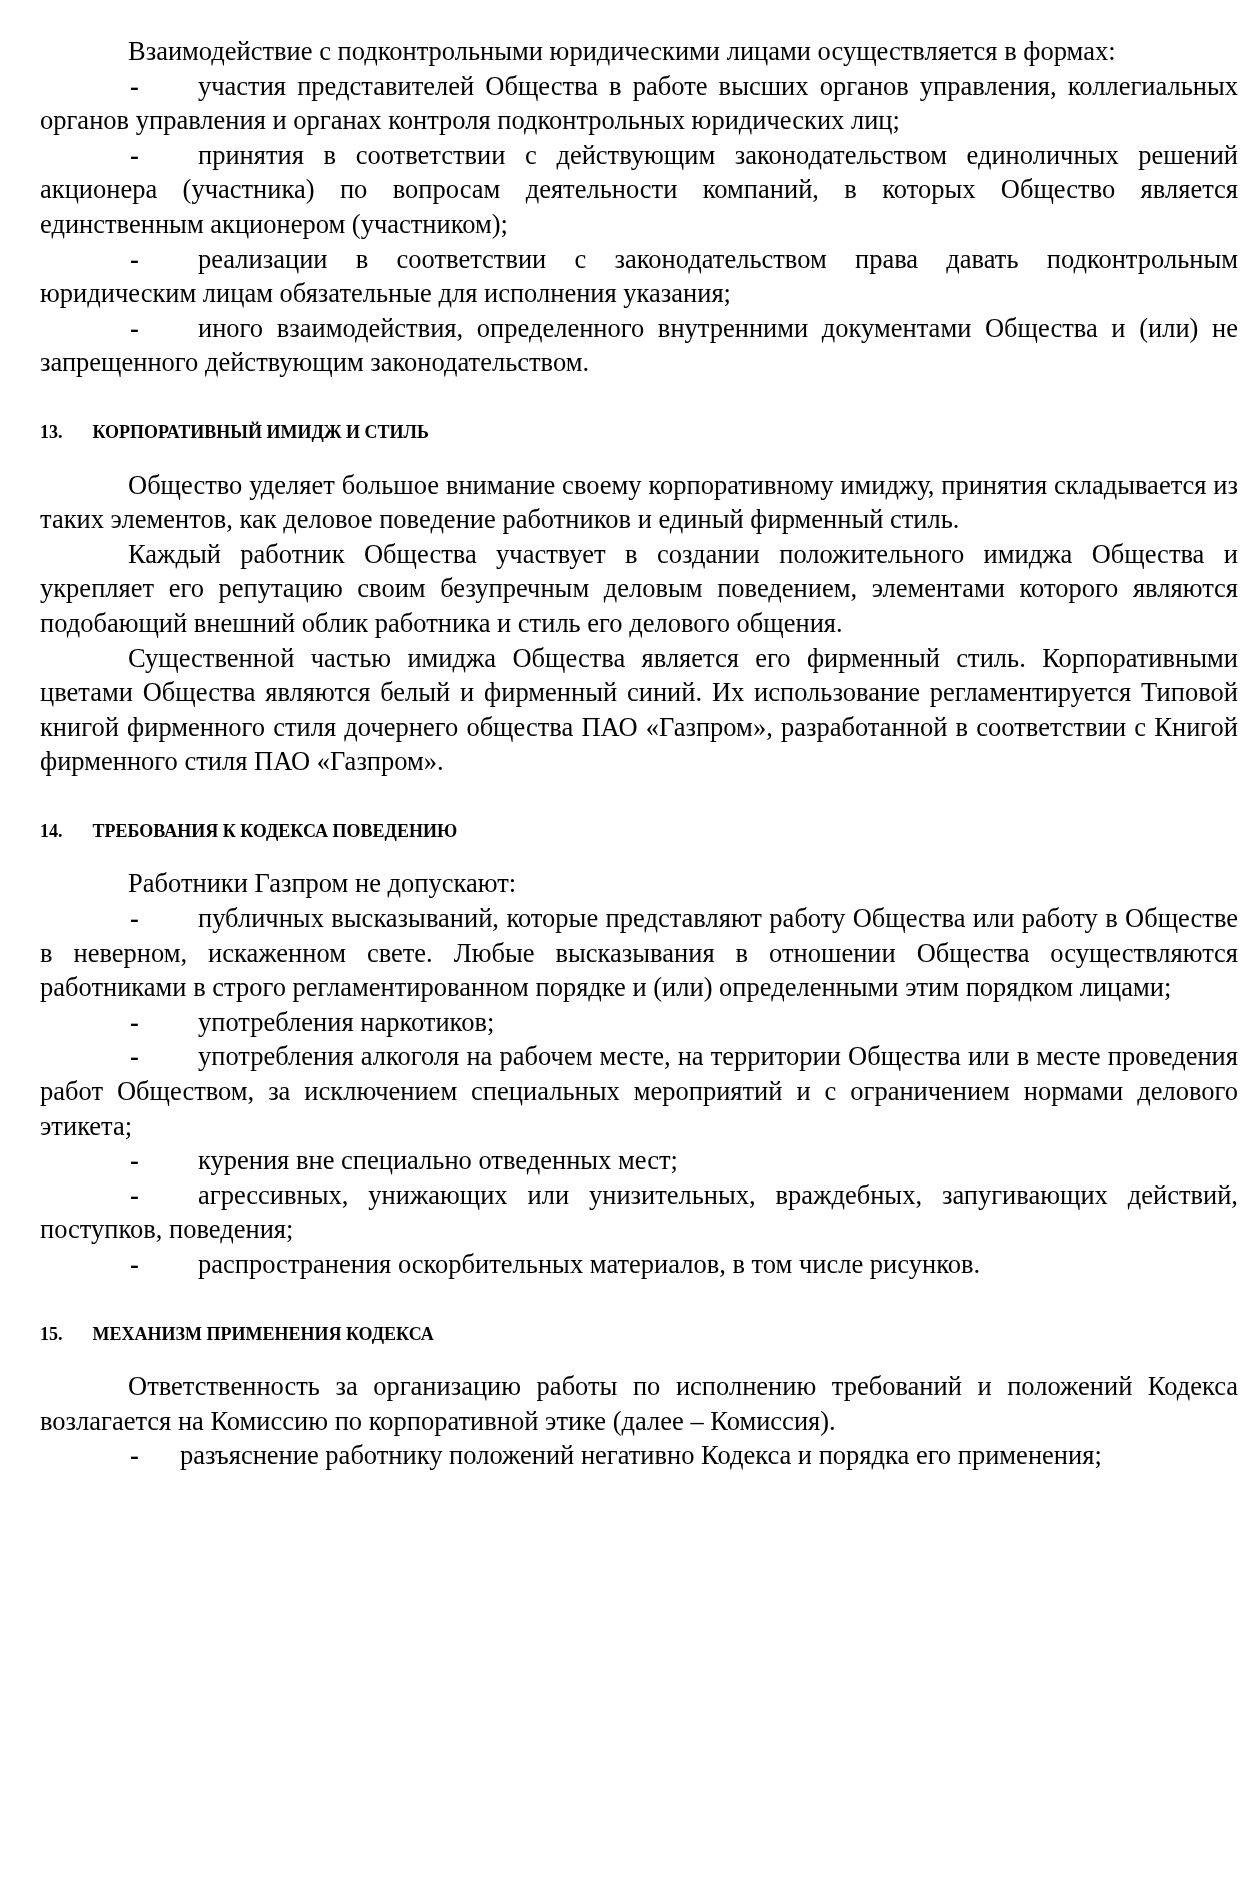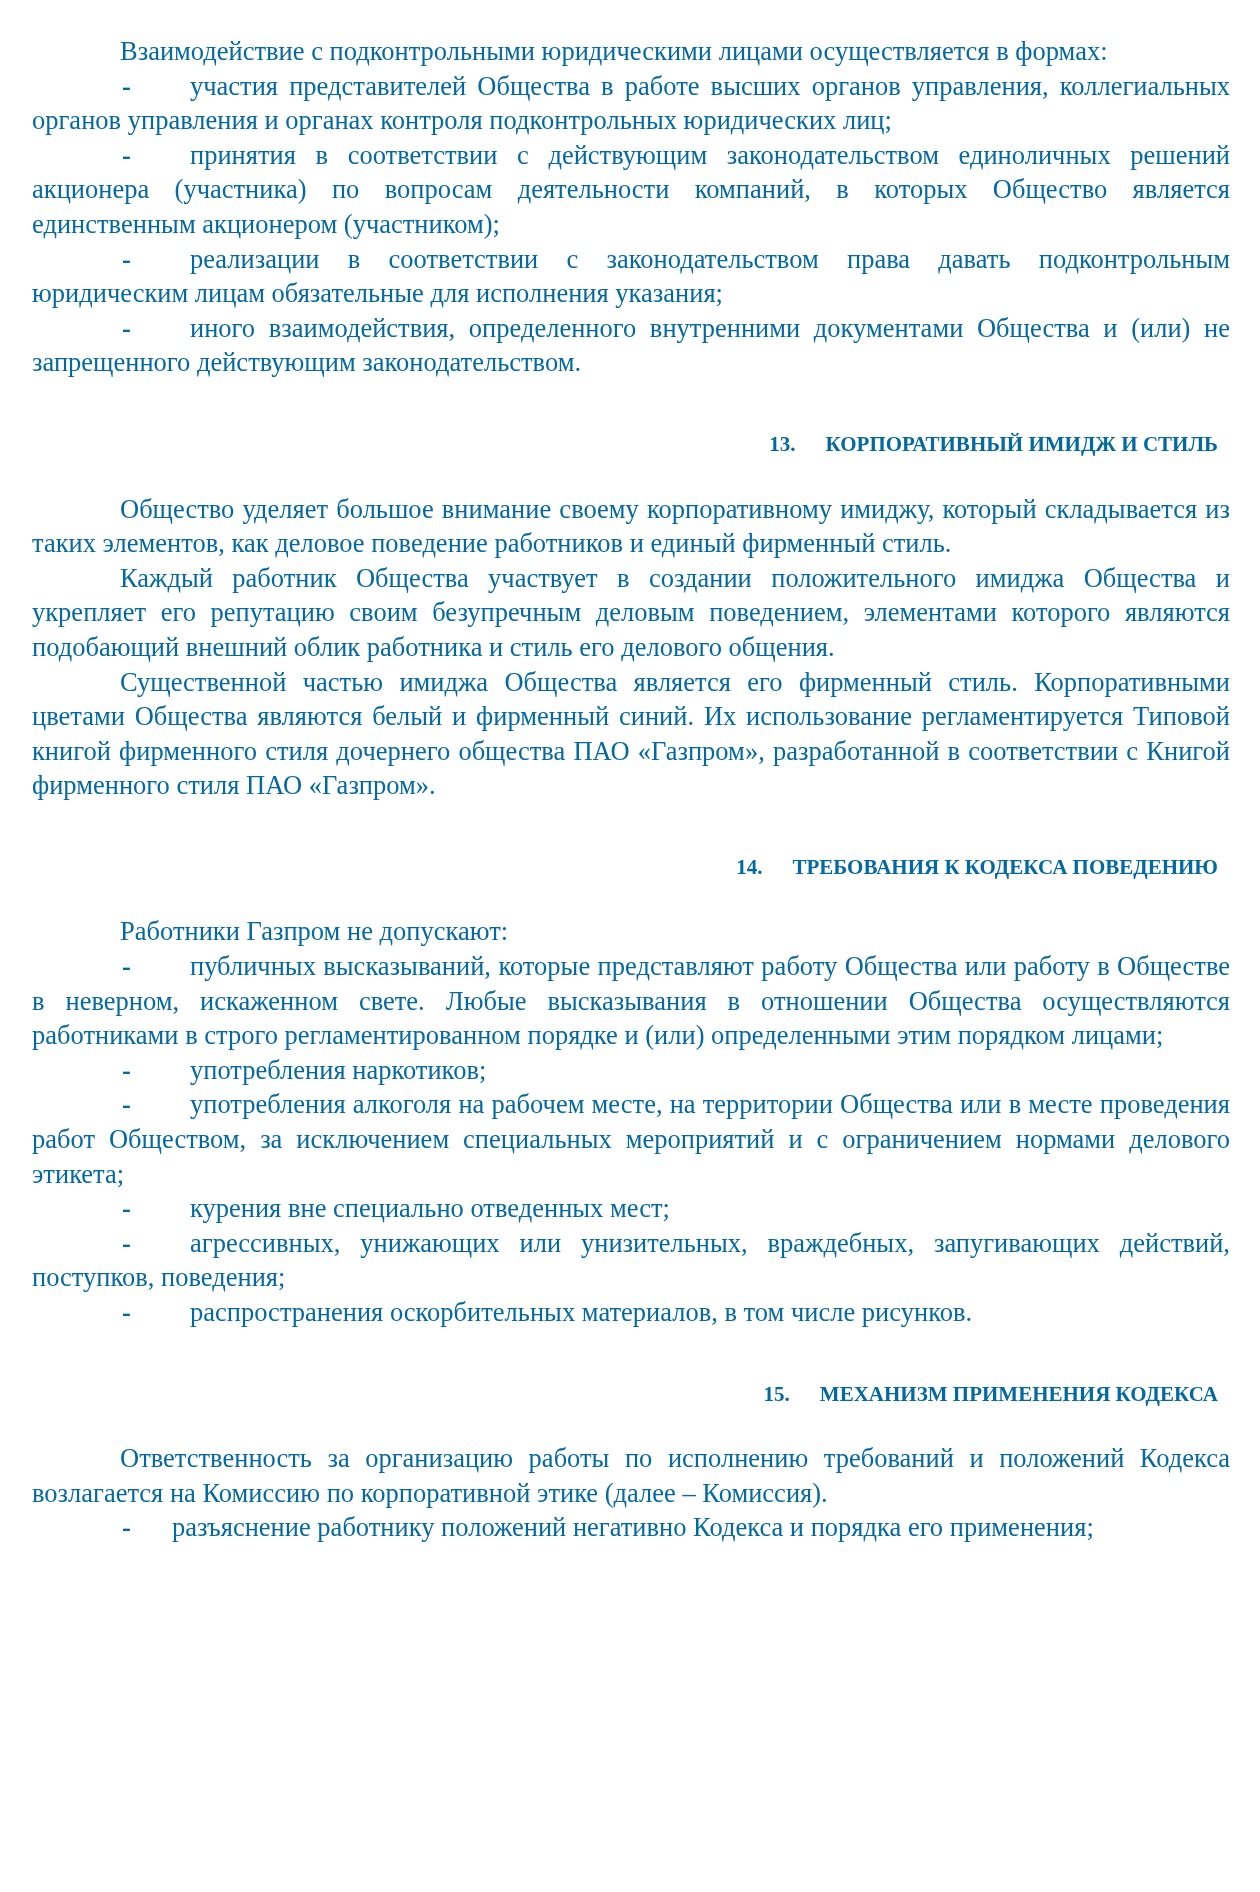--- a/index.html
+++ b/index.html
@@ -1,52 +1,52 @@
 <!DOCTYPE html>
 <html><head>
 <meta charset="utf-8">
 <style>
   html, body { margin: 0; padding: 0; background: #ffffff; }
   body { width: 1260px; height: 1892px; overflow: hidden; position: relative; }
   .page {
-    position: absolute; left: 32px; top: 34px; width: 1198px;
+    position: absolute; left: 40px; top: 34px; width: 1198px;
     font-family: "Liberation Serif", "DejaVu Serif", serif;
-    font-size: 26.5px; line-height: 34.6px; color: #0369a1;
+    font-size: 26.5px; line-height: 34.6px; color: #000000;
   }
   p { margin: 0; text-align: justify; }
   .para { text-indent: 88px; }
   .bullet { position: relative; text-indent: 158px; }
   .bullet .dash {
     position: absolute; left: 90px; top: 0; text-indent: 0; font-weight: bold;
   }
   .bullet.narrow { text-indent: 140px; }
   .bullet.narrow .dash { left: 90px; }
   .heading {
-    text-align: right; font-weight: bold; margin: 12px;
-    font-size: 21px; line-height: 34.6px;
+    text-align: left; font-weight: bold; margin: 0;
+    font-size: 18px; line-height: 34.6px;
   }
   .heading .num { margin-right: 30px; }
   .gap-before-h { height: 35px; }
   .gap-after-h { height: 18px; }
 </style>
 </head>
 <body>
 
 <div class="page">
 
   <p class="para">Взаимодействие с подконтрольными юридическими лицами осуществляется в формах:</p>
   <p class="bullet"><span class="dash">-</span><span>участия представителей Общества в работе высших органов управления, коллегиальных органов управления и органах контроля подконтрольных юридических лиц;</span></p>
   <p class="bullet"><span class="dash">-</span><span>принятия в соответствии с действующим законодательством единоличных решений акционера (участника) по вопросам деятельности компаний, в которых Общество является единственным акционером (участником);</span></p>
   <p class="bullet"><span class="dash">-</span><span>реализации в соответствии с законодательством права давать подконтрольным юридическим лицам обязательные для исполнения указания;</span></p>
   <p class="bullet"><span class="dash">-</span><span>иного взаимодействия, определенного внутренними документами Общества и (или) не запрещенного действующим законодательством.</span></p>
 
   <div class="gap-before-h"></div>
   <h2 class="heading"><span class="num">13.</span><span>КОРПОРАТИВНЫЙ ИМИДЖ И СТИЛЬ</span></h2>
   <div class="gap-after-h"></div>
-  <p class="para">Общество уделяет большое внимание своему корпоративному имиджу, который складывается из таких элементов, как деловое поведение работников и единый фирменный стиль.</p>
+  <p class="para">Общество уделяет большое внимание своему корпоративному имиджу, принятия складывается из таких элементов, как деловое поведение работников и единый фирменный стиль.</p>
   <p class="para">Каждый работник Общества участвует в создании положительного имиджа Общества и укрепляет его репутацию своим безупречным деловым поведением, элементами которого являются подобающий внешний облик работника и стиль его делового общения.</p>
   <p class="para">Существенной частью имиджа Общества является его фирменный стиль. Корпоративными цветами Общества являются белый и фирменный синий. Их использование регламентируется Типовой книгой фирменного стиля дочернего общества ПАО «Газпром», разработанной в соответствии с Книгой фирменного стиля ПАО «Газпром».</p>
 
   <div class="gap-before-h"></div>
   <h2 class="heading"><span class="num">14.</span><span>ТРЕБОВАНИЯ К КОДЕКСА ПОВЕДЕНИЮ</span></h2>
   <div class="gap-after-h"></div>
   <p class="para">Работники Газпром не допускают:</p>
   <p class="bullet"><span class="dash">-</span><span>публичных высказываний, которые представляют работу Общества или работу в Обществе в неверном, искаженном свете. Любые высказывания в отношении Общества осуществляются работниками в строго регламентированном порядке и (или) определенными этим порядком лицами;</span></p>
   <p class="bullet"><span class="dash">-</span><span>употребления наркотиков;</span></p>
   <p class="bullet"><span class="dash">-</span><span>употребления алкоголя на рабочем месте, на территории Общества или в месте проведения работ Обществом, за исключением специальных мероприятий и с ограничением нормами делового этикета;</span></p>

